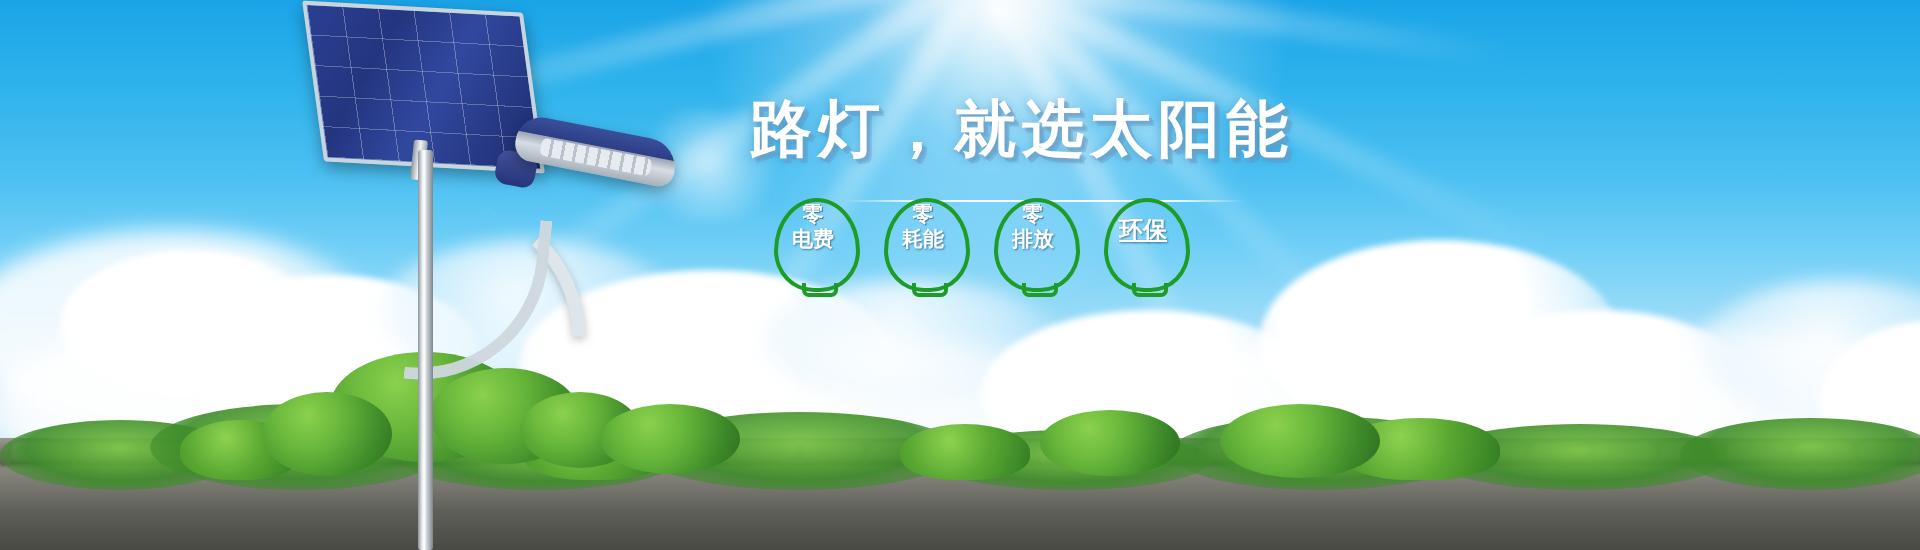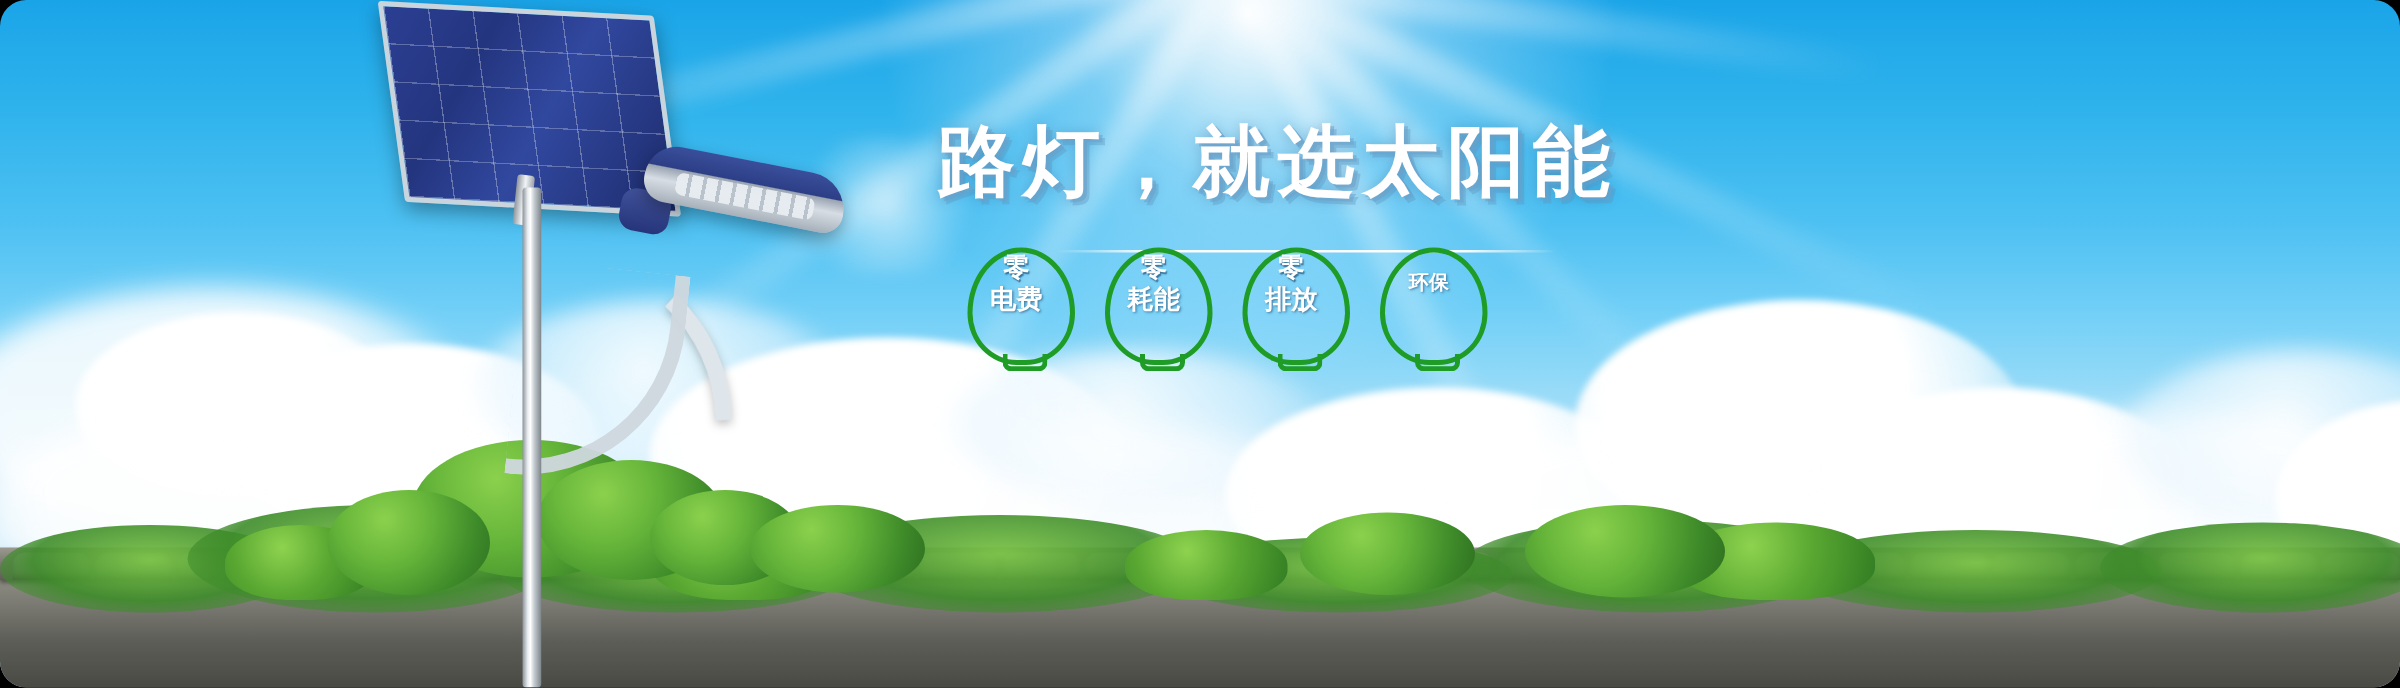--- a/index.html
+++ b/index.html
@@ -1,19 +1,18 @@
 <!DOCTYPE html>
 <html><head>
 <meta charset="utf-8">
 <style>
   html,body{margin:0;padding:0;background:#000;}
   .banner{
     position:relative;width:1920px;height:550px;overflow:hidden;
     font-family:"DejaVu Sans","Liberation Sans",sans-serif;
-    border-radius:21px;
   }
 
   
   .sky{
     position:absolute;inset:0;
     background:
       radial-gradient(circle at 52% 2%, rgba(255,255,255,0.98) 0%, rgba(255,255,255,0.75) 5%, rgba(214,240,255,0.45) 12%, rgba(255,255,255,0) 26%),
       linear-gradient(180deg,#1aa4e8 0%, #2fb3ec 16%, #4cc0f2 32%, #74d0f7 46%, #9bdcf8 58%, #bfe7fa 68%, #d8effb 78%, #cfeaf9 88%, #bfe2f5 100%);
   }
   
@@ -161,21 +160,21 @@
     position:absolute;left:0;right:0;top:6px;text-align:center;
     font-size:21px;font-weight:700;color:#ffffff;
     text-shadow:1px 1px 1px rgba(40,90,130,.8);
     line-height:1;
   }
   .badge .lbl{
     position:absolute;left:0;right:0;top:30px;text-align:center;
     font-size:21px;font-weight:700;color:#ffffff;line-height:1.05;
     text-shadow:1px 1px 2px rgba(40,90,130,.75);
   }
-  .badge.noprefix .lbl{top:20px;font-size:16px;}
+  .badge.noprefix .lbl{top:20px;font-size:24px;text-decoration:underline;}
 
   .subtitle{
     position:absolute;left:628px;top:292px;
     font-size:31px;font-weight:700;letter-spacing:1px;
     color:#2fbb2f;white-space:nowrap;
     text-shadow:1px 1px 0 rgba(255,255,255,.75), 2px 2px 4px rgba(30,110,40,.35);
   }
 </style>
 </head>
 <body>

